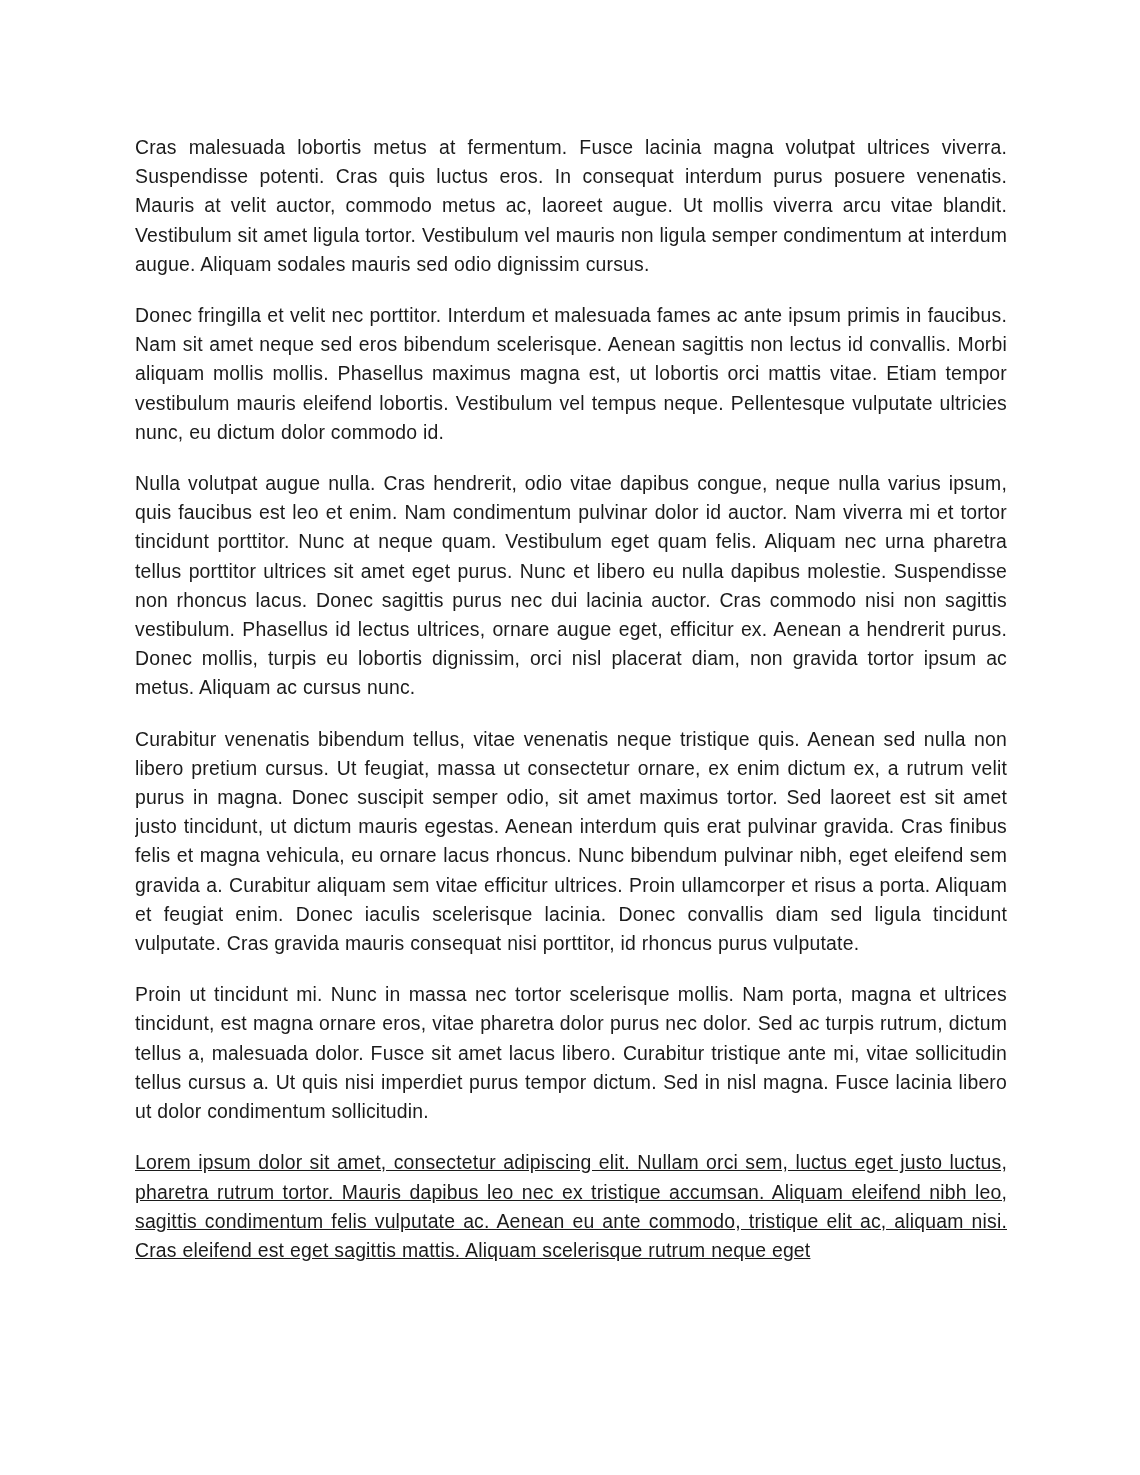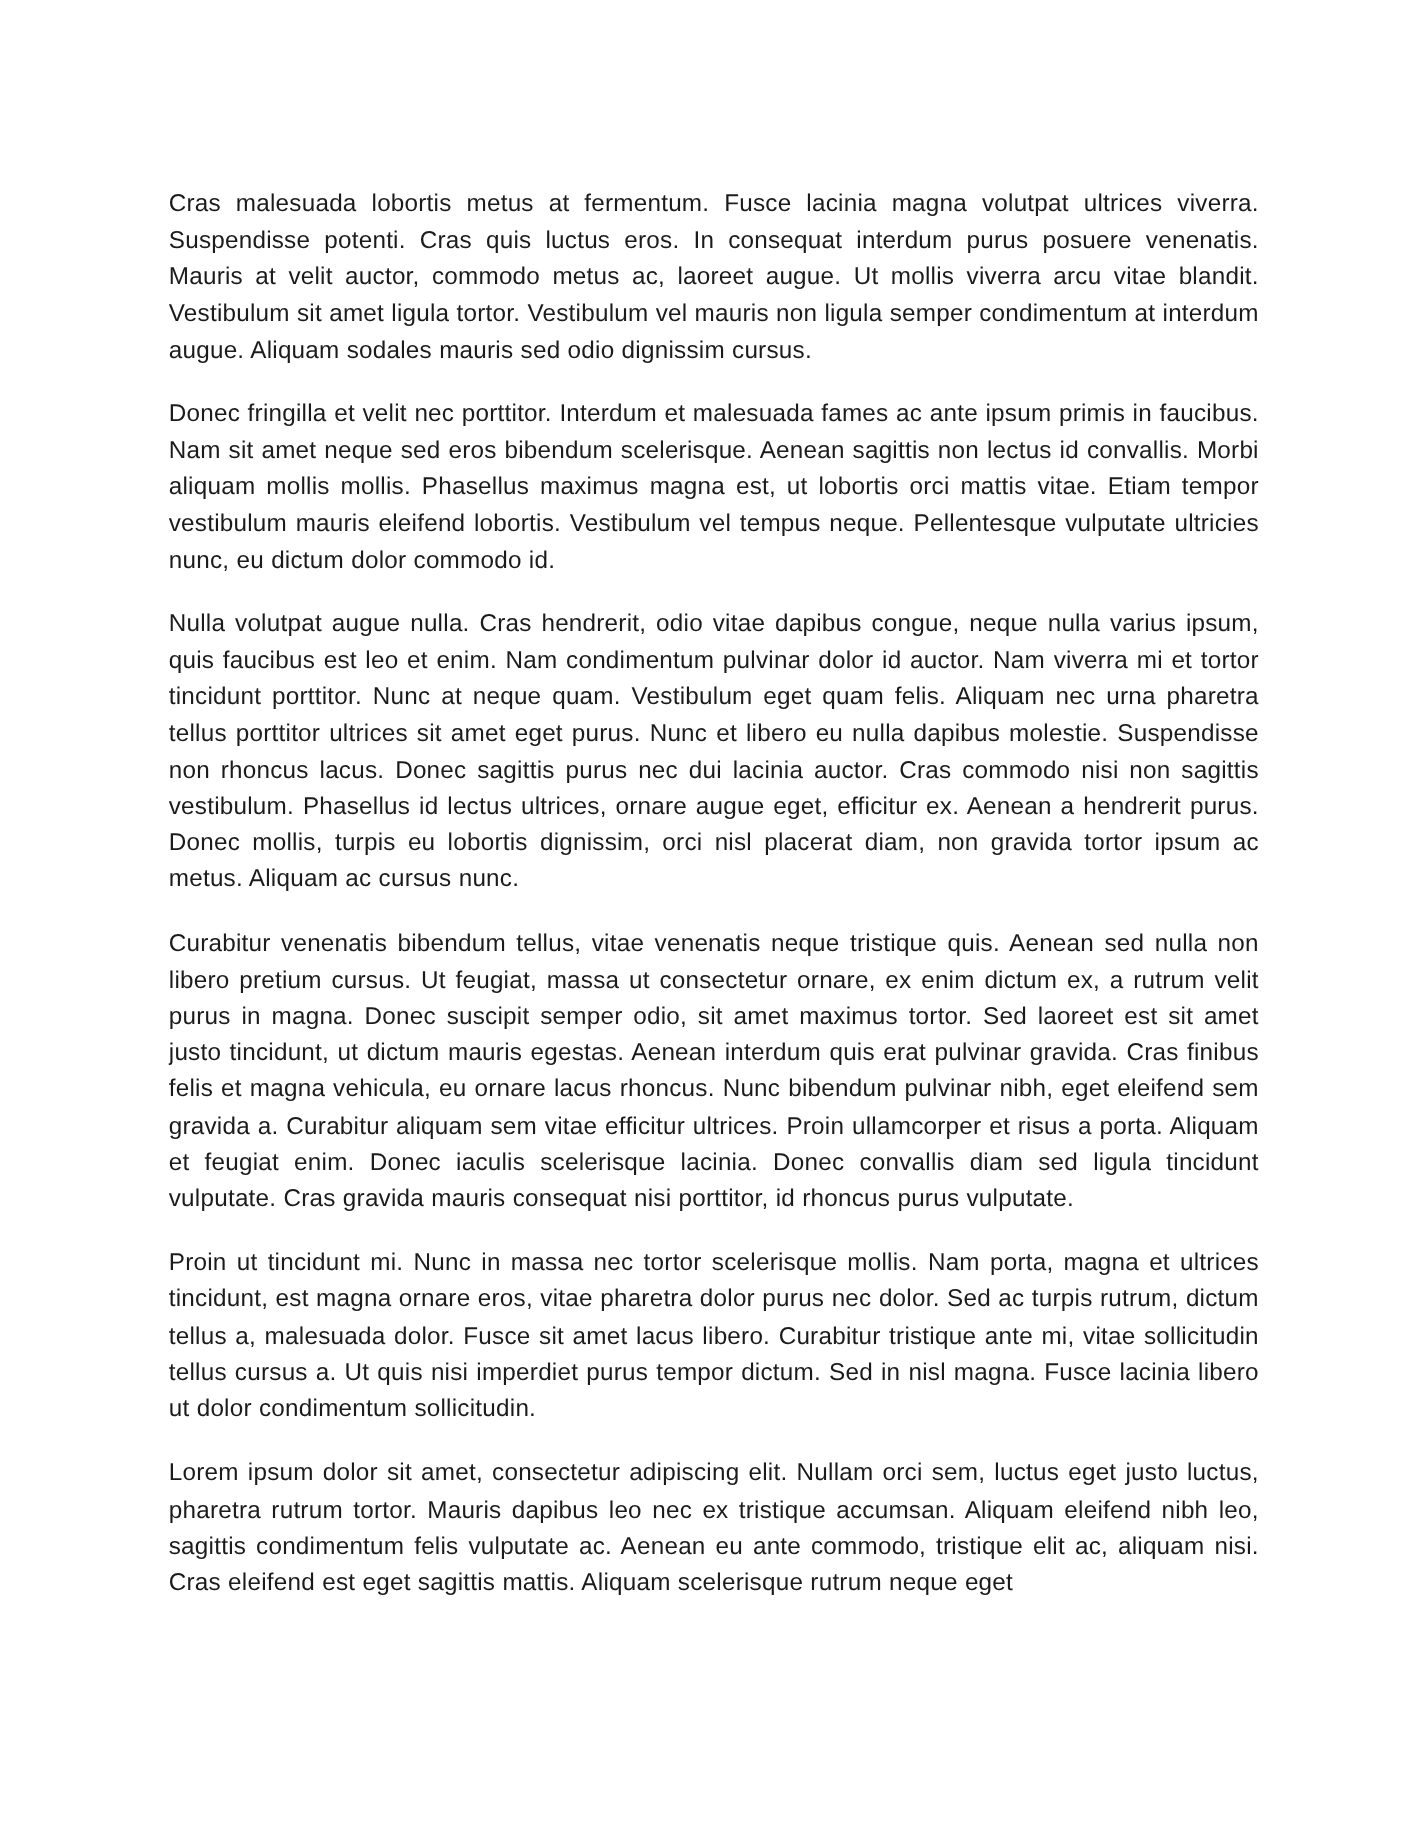--- a/index.html
+++ b/index.html
@@ -19,41 +19,42 @@
     position: relative;
     width: 1140px;
     height: 1475px;
     background: #ffffff;
     box-sizing: border-box;
   }
 
   .text-column {
     position: absolute;
     left: 135px;
-    top: 149px;
+    top: 133px;
     width: 872px;
     
     height: 1210px;
     overflow: hidden;
   }
 
   .doc-paragraph {
     margin: 0 0 22px 0;
     font-size: 19.4px;
     line-height: 29.2px;
     color: #1b1b1b;
     text-align: justify;
     text-justify: inter-word;
     letter-spacing: 0.01em;
     word-spacing: 0.01em;
     -webkit-font-smoothing: antialiased;
   }
 
   .doc-paragraph:last-child {
     margin-bottom: 16px;
+    text-decoration: underline;
   }
 </style>
 </head>
 <body>
 
 <div class="page">
   <div class="text-column">
     <p class="doc-paragraph">Cras malesuada lobortis metus at fermentum. Fusce lacinia magna volutpat ultrices viverra. Suspendisse potenti. Cras quis luctus eros. In consequat interdum purus posuere venenatis. Mauris at velit auctor, commodo metus ac, laoreet augue. Ut mollis viverra arcu vitae blandit. Vestibulum sit amet ligula tortor. Vestibulum vel mauris non ligula semper condimentum at interdum augue. Aliquam sodales mauris sed odio dignissim cursus.</p>
     <p class="doc-paragraph">Donec fringilla et velit nec porttitor. Interdum et malesuada fames ac ante ipsum primis in faucibus. Nam sit amet neque sed eros bibendum scelerisque. Aenean sagittis non lectus id convallis. Morbi aliquam mollis mollis. Phasellus maximus magna est, ut lobortis orci mattis vitae. Etiam tempor vestibulum mauris eleifend lobortis. Vestibulum vel tempus neque. Pellentesque vulputate ultricies nunc, eu dictum dolor commodo id.</p>
     <p class="doc-paragraph">Nulla volutpat augue nulla. Cras hendrerit, odio vitae dapibus congue, neque nulla varius ipsum, quis faucibus est leo et enim. Nam condimentum pulvinar dolor id auctor. Nam viverra mi et tortor tincidunt porttitor. Nunc at neque quam. Vestibulum eget quam felis. Aliquam nec urna pharetra tellus porttitor ultrices sit amet eget purus. Nunc et libero eu nulla dapibus molestie. Suspendisse non rhoncus lacus. Donec sagittis purus nec dui lacinia auctor. Cras commodo nisi non sagittis vestibulum. Phasellus id lectus ultrices, ornare augue eget, efficitur ex. Aenean a hendrerit purus. Donec mollis, turpis eu lobortis dignissim, orci nisl placerat diam, non gravida tortor ipsum ac metus. Aliquam ac cursus nunc.</p>

